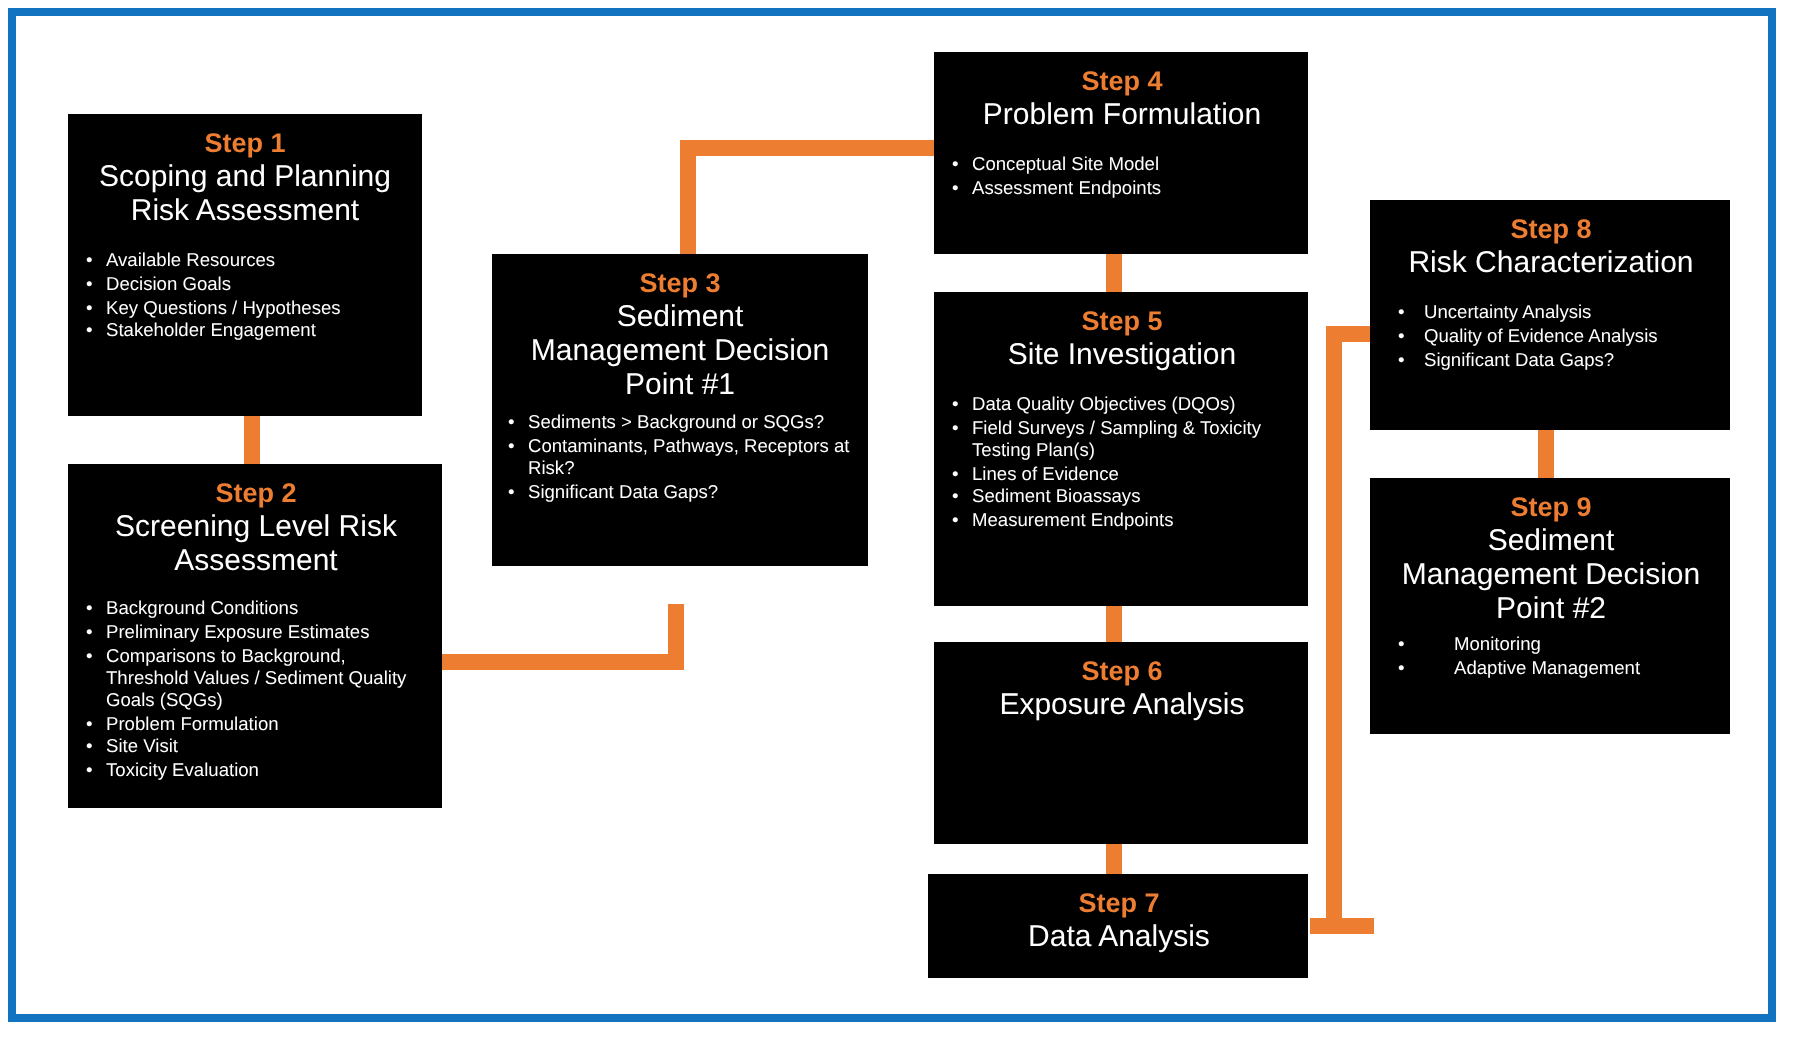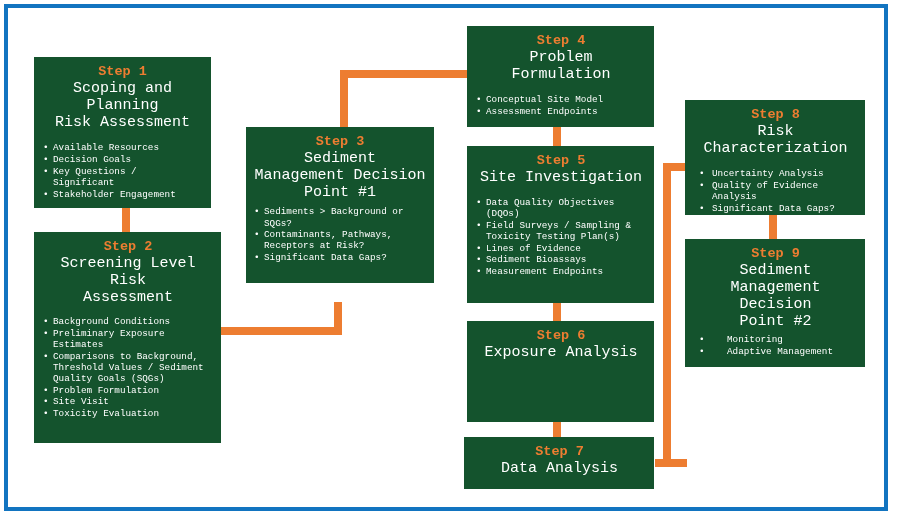--- a/index.html
+++ b/index.html
@@ -22,25 +22,24 @@
     left: 4px;
     top: 4px;
     width: 884px;
     height: 507px;
     border: 4px solid #1274c0;
     box-sizing: border-box;
     pointer-events: none;
   }
   .box {
     position: absolute;
-    background: #14532d;
+    background: #000000;
     color: #ffffff;
     box-sizing: border-box;
     z-index: 3;
-    font-family: Liberation Mono, monospace;
   }
   .box .step-num {
     color: #ed7d31;
     font-weight: bold;
     text-align: center;
     line-height: 1.12;
   }
   .box .title {
     color: #ffffff;
     text-align: center;
@@ -109,29 +108,29 @@
       <div>Risk Assessment</div>
     </div>
     <ul style="margin-top:11px; font-size:9.3px;">
       <li style="padding-left:10px;">
         <span>Available Resources</span>
       </li>
       <li style="padding-left:10px;">
         <span>Decision Goals</span>
       </li>
       <li style="padding-left:10px;">
-        <span>Key Questions / Significant</span>
+        <span>Key Questions / Hypotheses</span>
       </li>
       <li style="padding-left:10px;">
         <span>Stakeholder Engagement</span>
       </li>
     </ul>
   </div>
 
-  <div class="box" style="left:34px; top:232px; width:187px; height:211px; padding:7px 8px 6px 9px;">
+  <div class="box" style="left:34px; top:232px; width:187px; height:172px; padding:7px 8px 6px 9px;">
     <div class="step-num" style="font-size:13.5px;">Step 2</div>
     <div class="title" style="font-size:15px; margin-top:1px;">
       <div>Screening Level Risk</div>
       <div>Assessment</div>
     </div>
     <ul style="margin-top:10px; font-size:9.3px;">
       <li style="padding-left:10px;">
         <span>Background Conditions</span>
       </li>
       <li style="padding-left:10px;">

